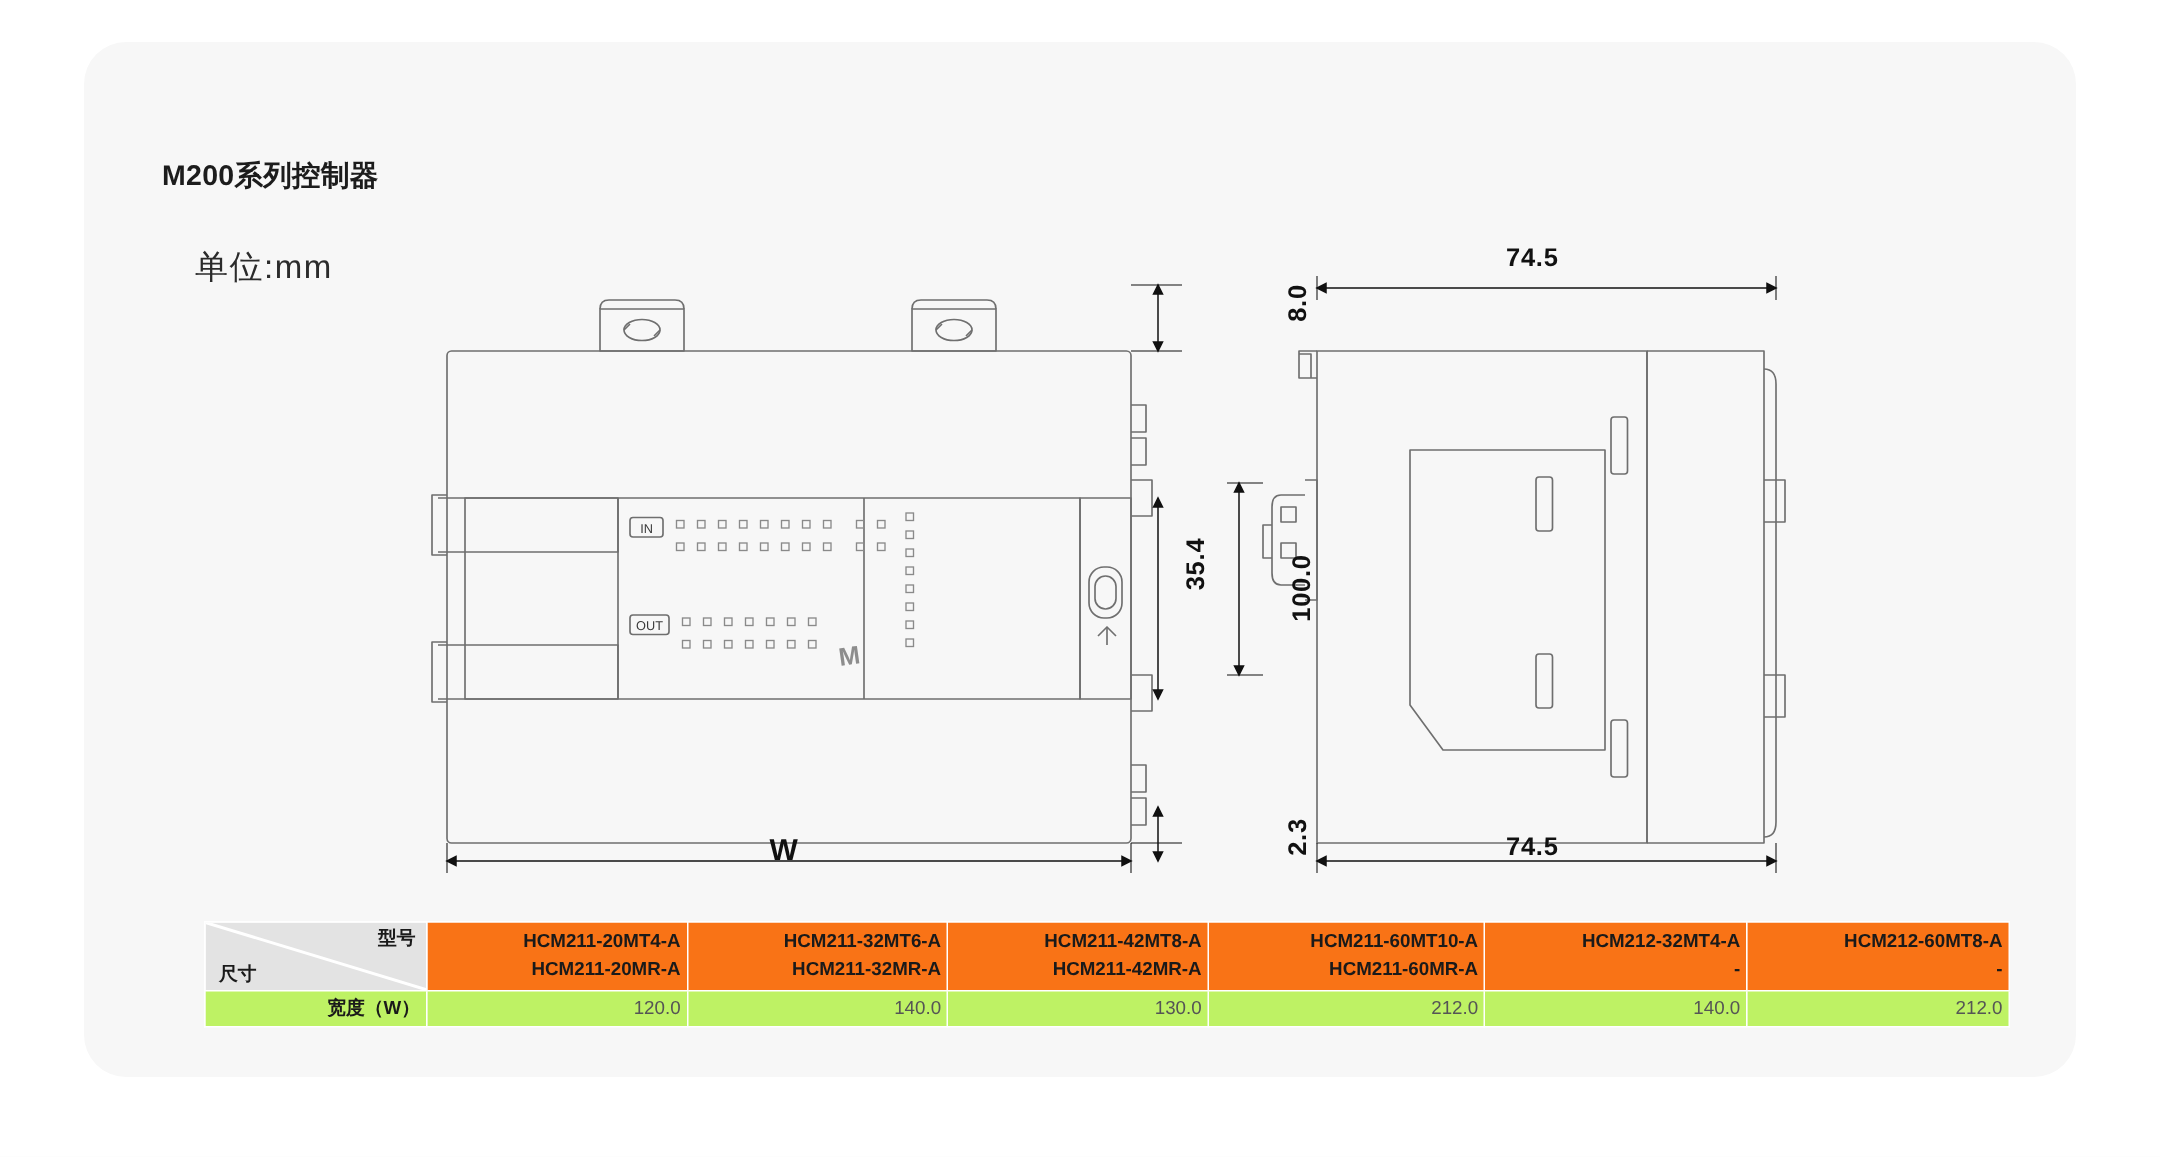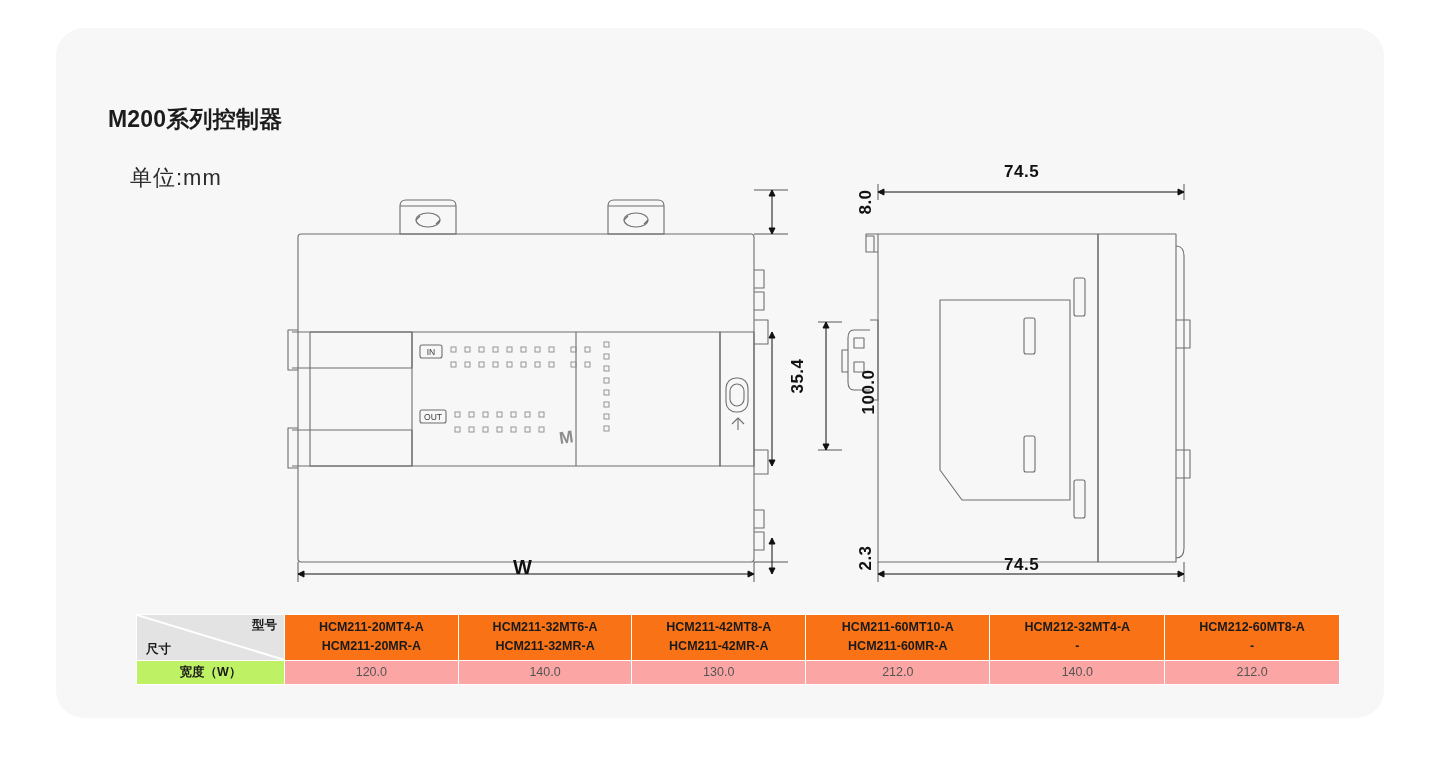--- a/index.html
+++ b/index.html
@@ -18,21 +18,21 @@
   .card {
     position: absolute;
     left: 56px; top: 28px;
     width: 1328px; height: 690px;
     background: #f7f7f7;
     border-radius: 28px;
   }
   .title {
     position: absolute;
     left: 108px; top: 104px;
-    font-size: 23px;
+    font-size: 19px;
     font-weight: bold;
     color: #1c1c1c;
     letter-spacing: 0.2px;
   }
   .unit {
     position: absolute;
     left: 130px; top: 163px;
     font-size: 22px;
     color: #2b2b2b;
     letter-spacing: 1px;
@@ -63,32 +63,32 @@
   .tbl {
     position: absolute;
     left: 136px; top: 614px;
     width: 1204px;
     border-collapse: collapse;
     font-size: 12.5px;
     color: #222;
   }
   .tbl td {
     border: 1px solid #ffffff;
-    text-align: center;
+    text-align: right;
     padding: 3px 4px;
     height: 22px;
   }
   .tbl tr.head td {
     background: #f97316;
     font-weight: bold;
     font-size: 12.5px;
     color: #1a1a1a;
   }
   .tbl tr.body td {
-    background: #fca5a5;
+    background: #bef264;
     color: #555;
     font-size: 12.5px;
   }
   .tbl tr.body td.lbl {
     font-weight: bold;
     color: #1a1a1a;
     background: #bef264;
   }
   .corner {
     position: relative;

